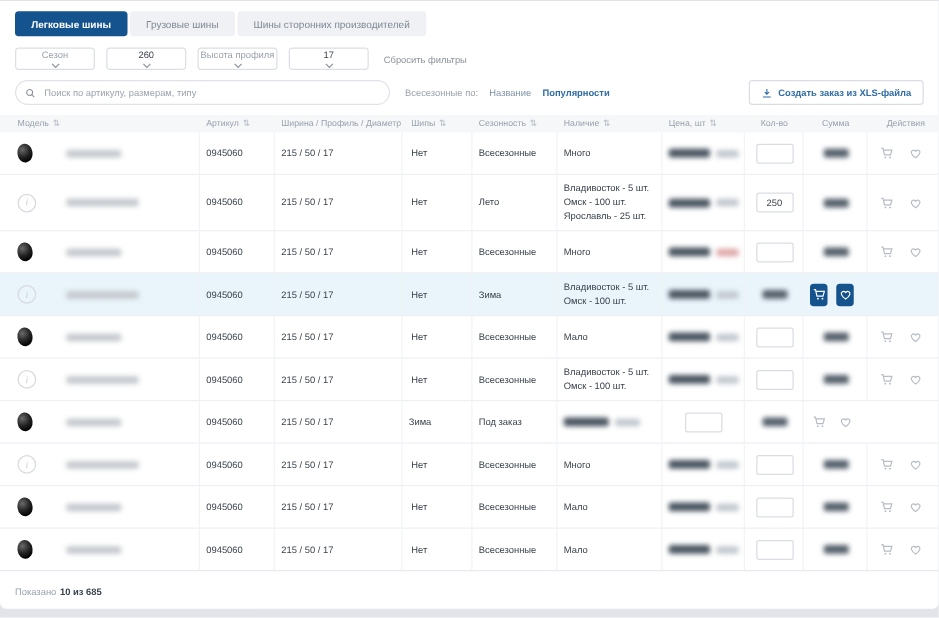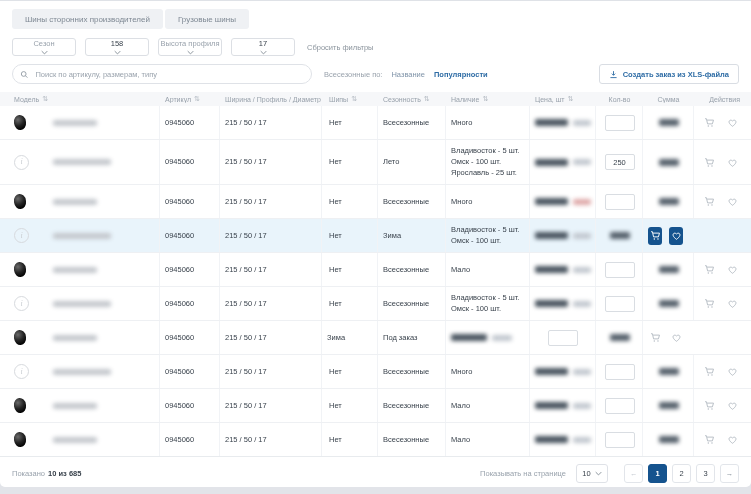--- a/index.html
+++ b/index.html
@@ -128,33 +128,34 @@
   .pbtn.active{background:#15538e;border-color:#15538e;color:#fff;font-weight:bold;}
   .pbtn.prev{color:#c6ccd3;}
   .pbtn.next{color:#8f98a2;}
 </style>
 </head>
 <body>
 
 <div class="card">
   <div class="top">
     <div class="tabs">
+      <div class="tab active">Легковые шины</div>
+      <div class="tab">Грузовые шины</div>
       <div class="tab">Шины сторонних производителей</div>
-      <div class="tab">Грузовые шины</div>
     </div>
 
     <div class="filters">
       <div class="select">
         <span class="sel-text muted">Сезон</span>
         <svg width="7" height="5" viewBox="0 0 10 6" fill="none" stroke="#8a939c" stroke-width="1.4">
             <path d="M1 1l4 4 4-4"></path>
           </svg>
       </div>
       <div class="select">
-        <span class="sel-text">158</span>
+        <span class="sel-text">260</span>
         <svg width="7" height="5" viewBox="0 0 10 6" fill="none" stroke="#8a939c" stroke-width="1.4">
             <path d="M1 1l4 4 4-4"></path>
           </svg>
       </div>
       <div class="select">
         <span class="sel-text muted">Высота профиля</span>
         <svg width="7" height="5" viewBox="0 0 10 6" fill="none" stroke="#8a939c" stroke-width="1.4">
             <path d="M1 1l4 4 4-4"></path>
           </svg>
       </div>
@@ -607,32 +608,14 @@
               </svg>
       </button>
     </div>
   </div>
 </div>
   </div>
 
   <div class="footer">
     <span class="shown-label">Показано</span>
     <span class="shown-value">10 из 685</span>
-    <div class="fright">
-      <span class="pp-label">Показывать на странице</span>
-      <div class="pp-select">
-        <span>10</span>
-        <svg width="7" height="5" viewBox="0 0 10 6" fill="none" stroke="#8a939c" stroke-width="1.4">
-            <path d="M1 1l4 4 4-4"></path>
-          </svg>
-      </div>
-      <div class="pag">
-        <button class="pbtn prev">←</button>
-        <span class="pag-pages" style="display:flex;gap:5px;">
-            <button class="pbtn active">1</button>
-            <button class="pbtn">2</button>
-            <button class="pbtn">3</button>
-          </span>
-        <button class="pbtn next">→</button>
-      </div>
-    </div>
   </div>
 </div>
 
 </body></html>

